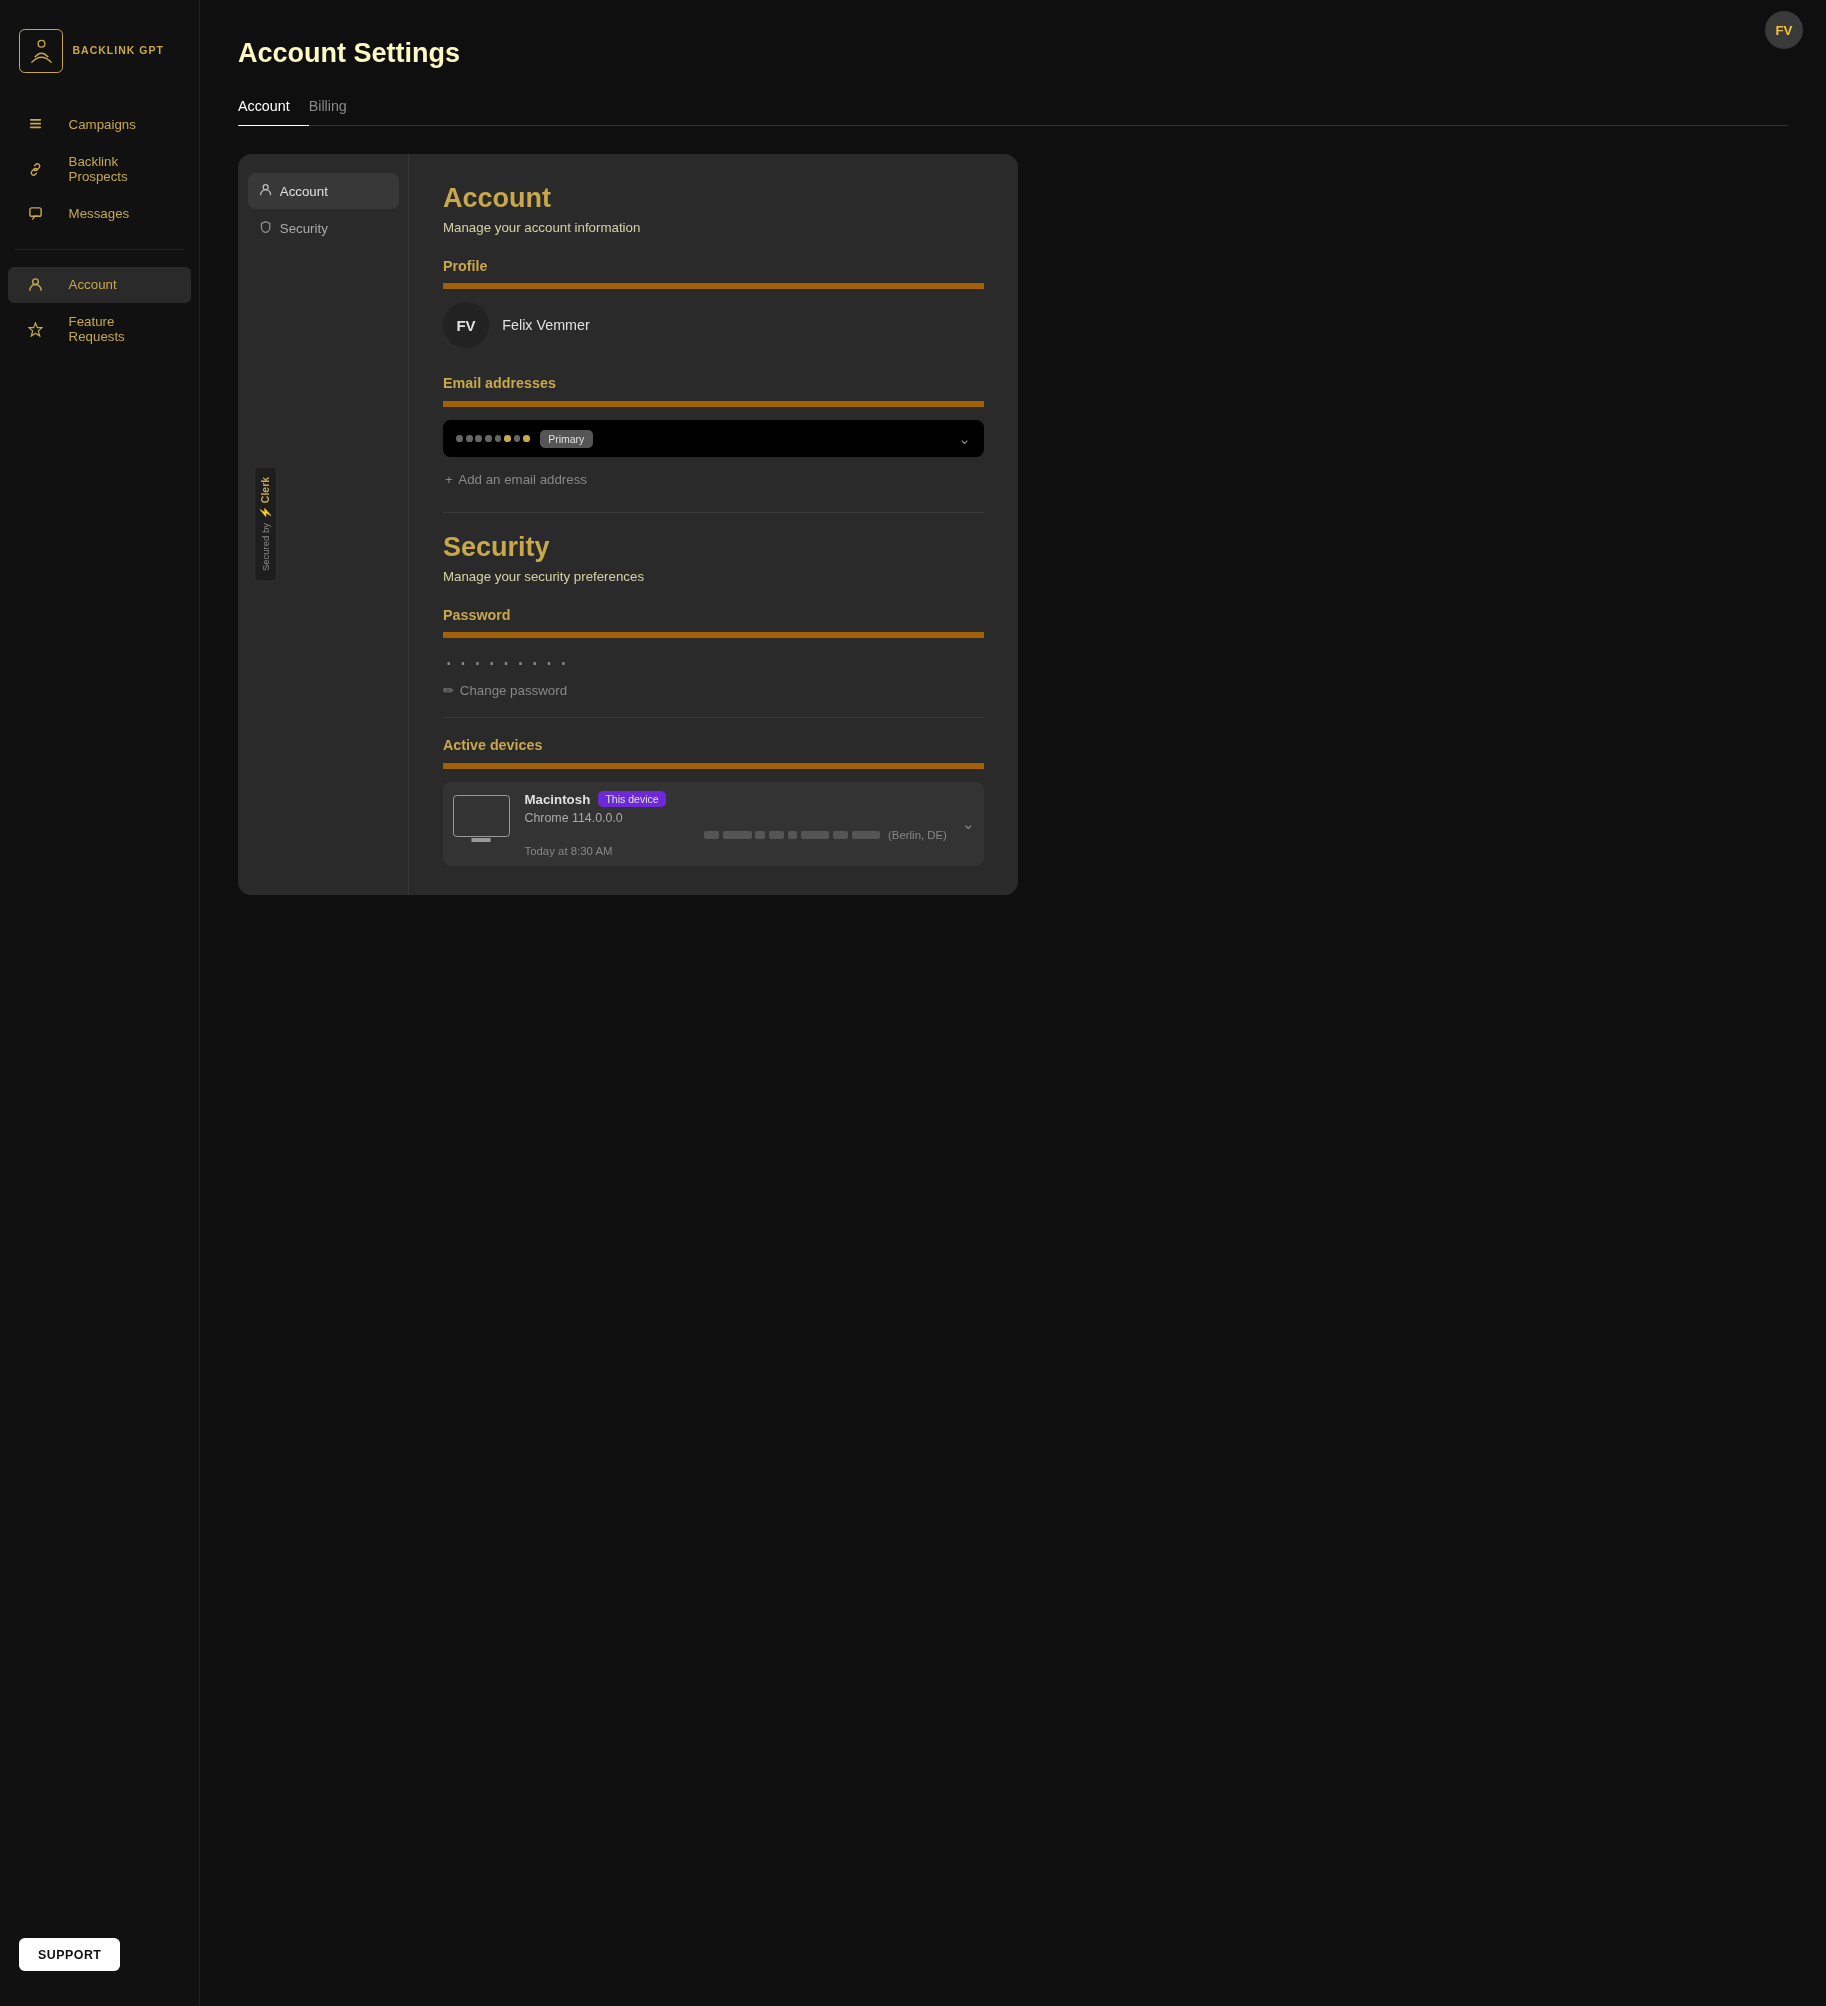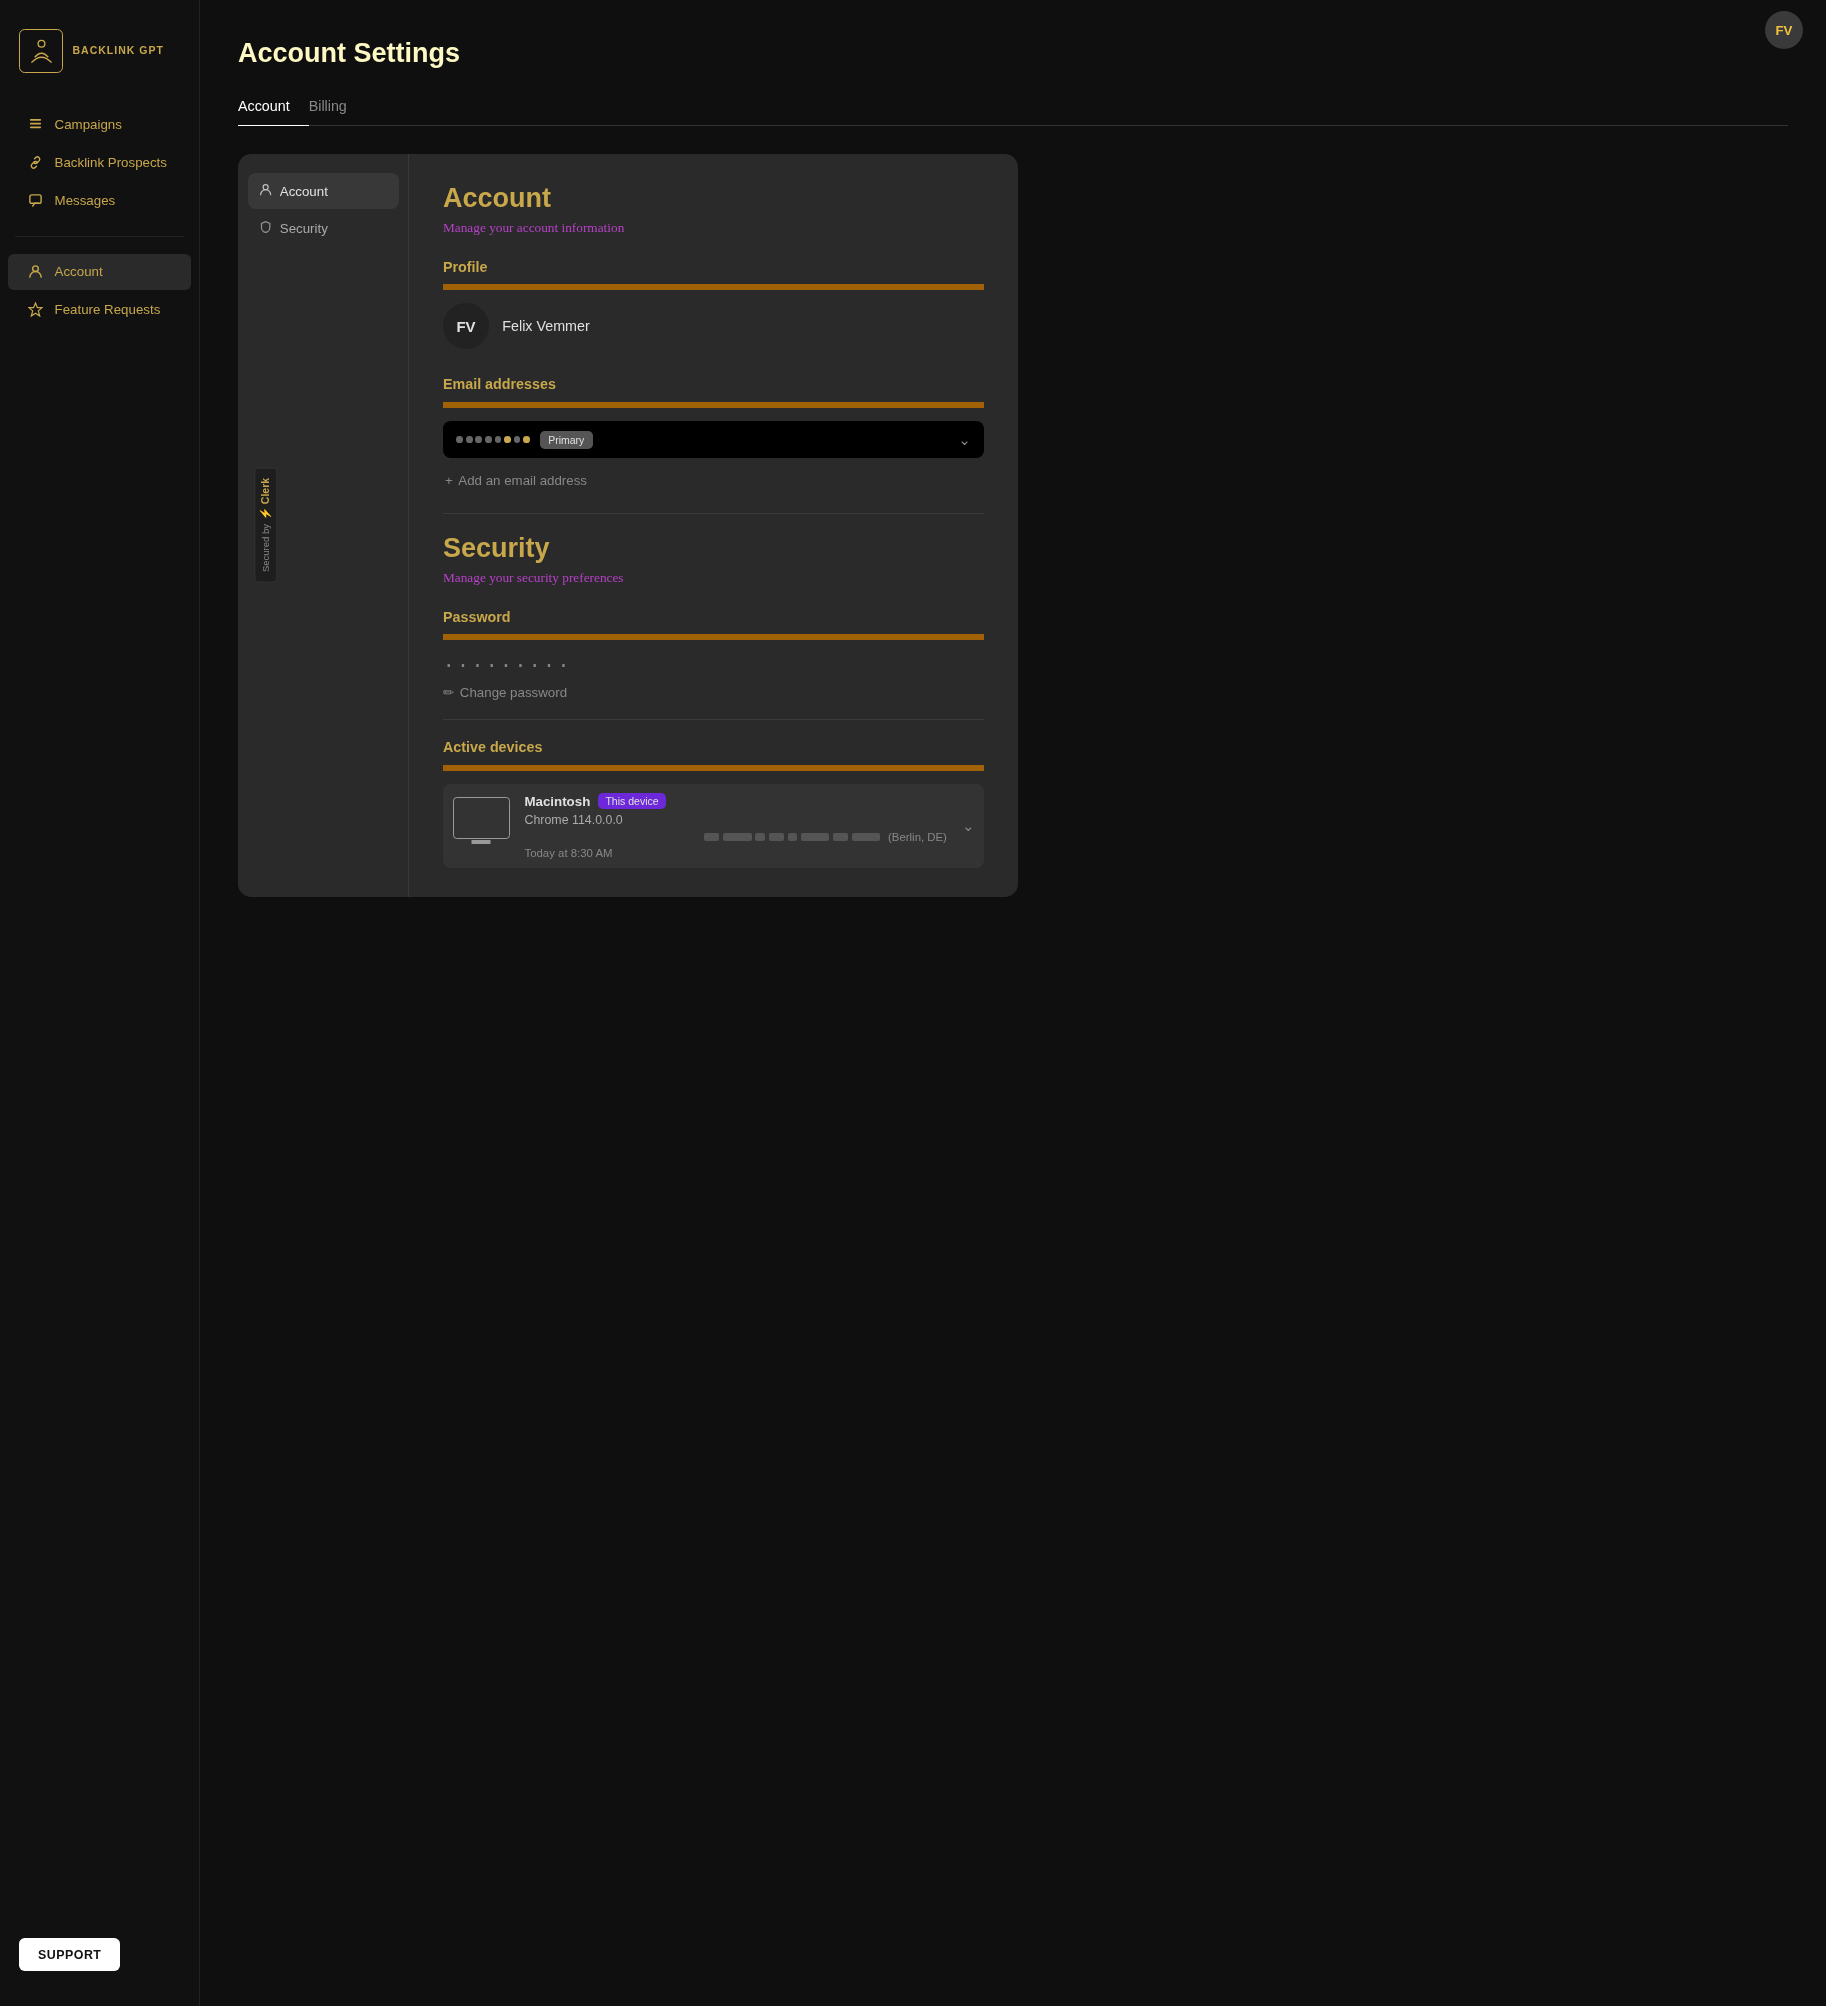--- a/index.html
+++ b/index.html
@@ -74,21 +74,21 @@
       line-height: 1.3;
       text-transform: uppercase;
     }
 
     .sidebar-section {
       padding: 3.8px 0;
     }
     .sidebar-item {
       display: flex;
       align-items: center;
-      gap: 11px;
+      gap: 25px;
       padding: 9.5px 19px;
       cursor: pointer;
       color: #c8a84b;
       font-size: 13.3px;
       border-radius: 5.7px;
       margin: 1.9px 7.6px;
     }
     .sidebar-item.active {
       background: #2a2a2a;
     }
@@ -208,24 +208,23 @@
     }
 
     .section-title {
       font-size: 27px;
       font-weight: 700;
       color: #c8a84b;
       margin-bottom: 5.7px;
     }
     .section-subtitle {
       font-size: 13.3px;
-      color: #d946ef;
+      color: #fef9c3;
       opacity: 0.8;
       margin-bottom: 23px;
-      font-family: Liberation Serif, serif;
     }
 
     .subsection-title {
       font-size: 14.3px;
       font-weight: 600;
       color: #c8a84b;
       margin-bottom: 13.3px;
       padding-bottom: 9.5px;
       border-bottom: 6px solid #a16207;
     }

